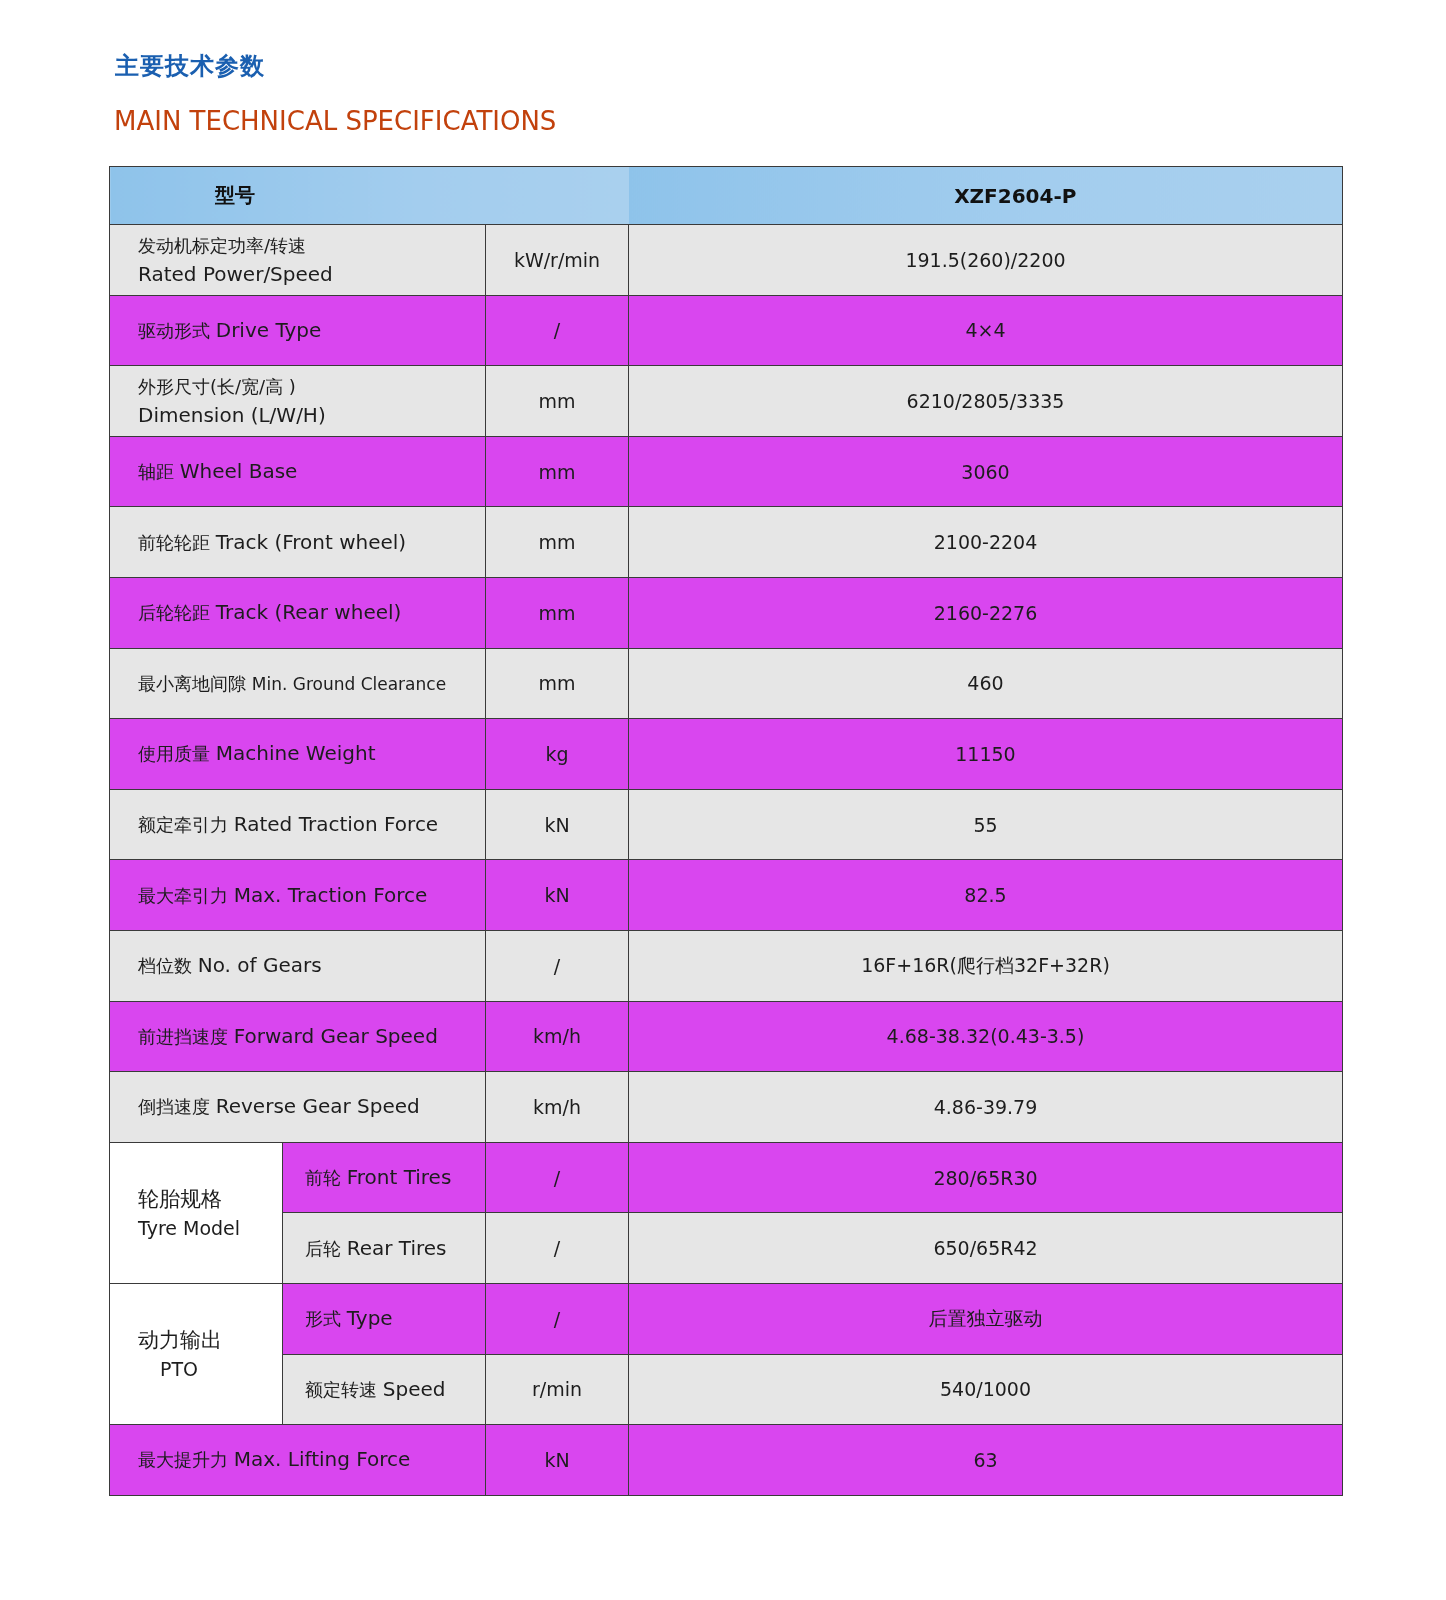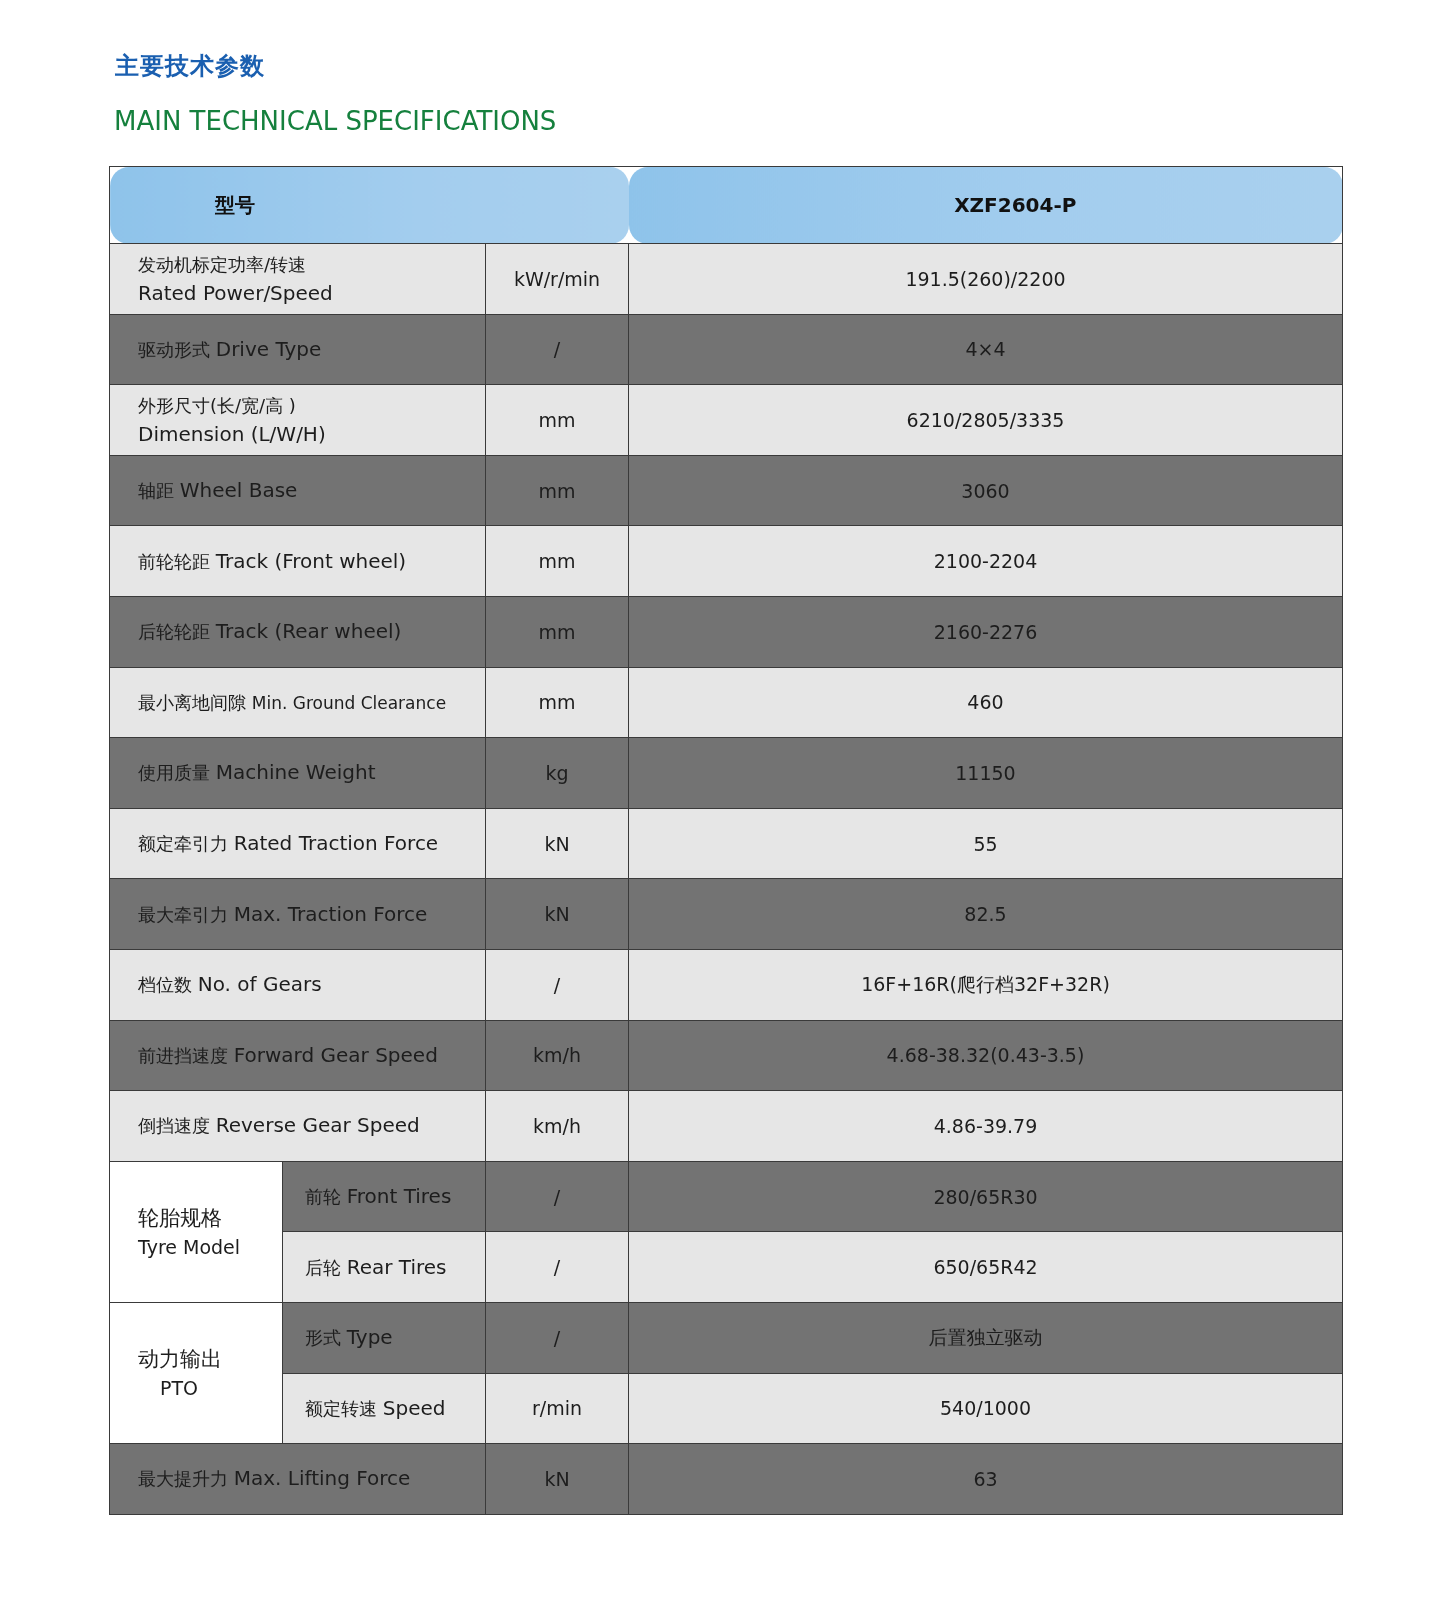--- a/index.html
+++ b/index.html
@@ -5,48 +5,48 @@
   * { box-sizing: border-box; margin: 0; padding: 0; }
   html, body { width: 1446px; height: 1600px; background: #ffffff; }
   body { position: relative; font-family: "DejaVu Sans", "Liberation Sans", sans-serif; color: #222; }
 
   .title-cn {
     position: absolute; left: 115px; top: 50px;
     font-size: 24px; font-weight: bold; color: #1a5fb0; letter-spacing: 1px;
   }
   .title-en {
     position: absolute; left: 114px; top: 106px;
-    font-size: 26px; color: #15803d; letter-spacing: 0px;
+    font-size: 26px; color: #c2410c; letter-spacing: 0px;
   }
 
   .spec-table {
     position: absolute; left: 109px; top: 166px;
     width: 1233px;
     border-collapse: collapse;
     table-layout: fixed;
   }
   .spec-table td, .spec-table th {
     border: 1.5px solid #3a3a3a;
     height: 70.6px;
     vertical-align: middle;
     font-size: 20px;
     font-weight: normal;
     color: #1d1d1d;
   }
   .spec-table tr.head th {
-    height: 77px;
+    height: 58px;
     background: linear-gradient(90deg, #8ec3ea 0%, #a3cdee 60%, #a9d0ee 100%);
     font-weight: bold; font-size: 20px; color: #111;
-    border-left: none; border-right: 1.5px solid #3a3a3a; border-radius: 19px;
+    border-left: none; border-right: 1.5px solid #3a3a3a;
   }
   .spec-table tr.head th.h-model { text-align: left; padding-left: 105px; border-left: 1.5px solid #3a3a3a; border-right: none; }
   .spec-table tr.head th.h-value { text-align: center; padding-left: 60px; border-left: none; }
 
   .spec-table tr.gray td { background: #e6e6e6; }
-  .spec-table tr.white td { background: #737373; }
+  .spec-table tr.white td { background: #d946ef; }
 
   td.label { padding-left: 28px; text-align: left; }
   td.sublabel { padding-left: 22px; text-align: left; }
   td.group { padding-left: 28px; text-align: left; background: #ffffff !important; }
   td.unit { text-align: center; font-size: 19px; }
   td.value { text-align: center; font-size: 19px; }
 
   .cn { font-size: 18px; }
   .en { font-size: 20px; }
   .en.small { font-size: 17px; }

